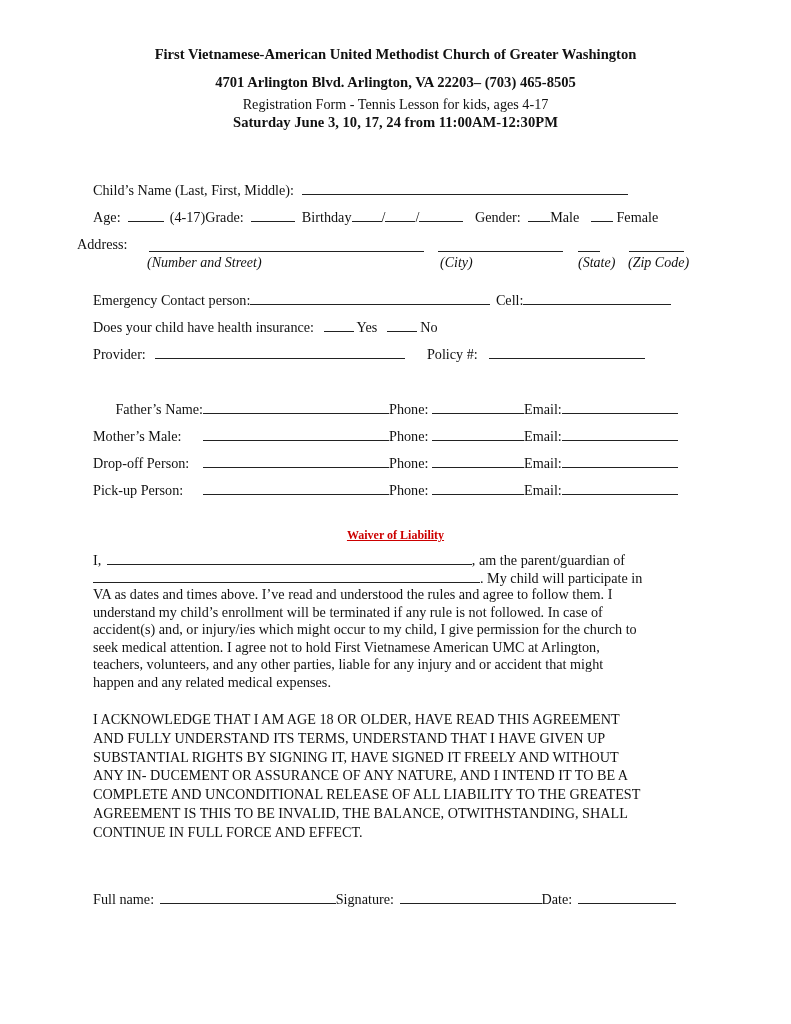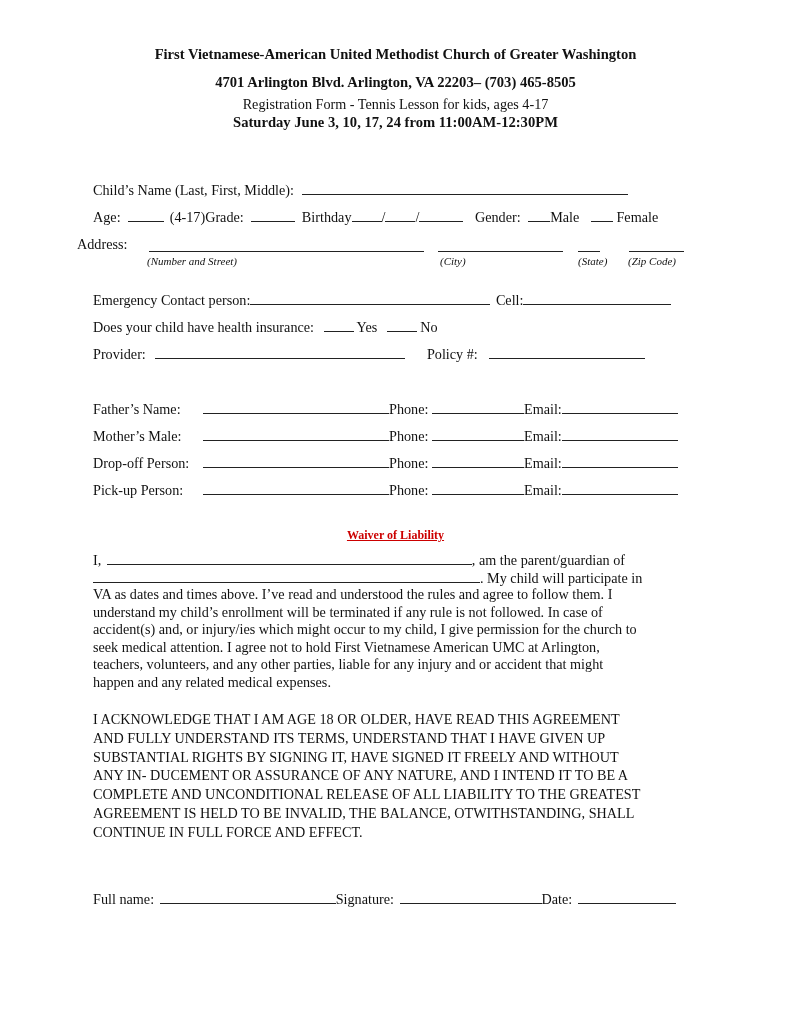--- a/index.html
+++ b/index.html
@@ -3,21 +3,21 @@
 <meta charset="utf-8">
 <style>
   html, body { margin: 0; padding: 0; background: #ffffff; }
   body { width: 791px; height: 1024px; position: relative; overflow: hidden;
          font-family: "Liberation Serif", serif; color: #111; font-size: 14.2px; }
   .abs { position: absolute; white-space: nowrap; }
   .center { left: 0; width: 791px; text-align: center; }
   .bold { font-weight: bold; }
   .hdr { font-size: 14.6px; }
   .line { display: inline-block; border-bottom: 1px solid #222; height: 12px; vertical-align: baseline; }
-  .sub { font-size: 11px; font-style: italic; }
+  .sub { font-size: 14px; font-style: italic; }
   .waiver-title { color: #cc0000; font-weight: bold; text-decoration: underline; font-size: 12px; }
   .para { position: absolute; left: 93px; width: 610px; line-height: 17.6px; font-size: 14.2px; }
   .caps { position: absolute; left: 93px; width: 620px; line-height: 18.8px; font-size: 14.2px; white-space: nowrap; }
 </style>
 </head>
 <body>
 
 <div class="abs center bold hdr" style="top:46px;">First Vietnamese-American United Methodist Church of Greater Washington</div>
 <div class="abs center bold hdr" style="top:74px;">4701 Arlington Blvd. Arlington, VA 22203– (703) 465-8505</div>
 <div class="abs center" style="top:96px;">Registration Form - Tennis Lesson for kids, ages 4-17</div>
@@ -63,21 +63,21 @@
   <span>No</span>
 </div>
 
 <div class="abs" style="top:346px; left:93px;">
   <span>Provider:</span>
   <span class="line" style="width:250px; margin-left:6px;"></span>
   <span style="margin-left:18px;">Policy #:</span>
   <span class="line" style="width:156px; margin-left:8px;"></span>
 </div>
 
-<div class="abs" style="top:401px; left:93px;">
+<div class="abs" style="top:401px; left:93px;text-align:right;">
   <span style="display:inline-block; width:110px;">Father’s Name:</span><span class="line" style="width:186px;"></span><span>Phone:</span>
   <span class="line" style="width:92px;"></span><span>Email:</span><span class="line" style="width:116px;"></span>
 </div>
 <div class="abs" style="top:428px; left:93px;">
   <span style="display:inline-block; width:110px;">Mother’s Male:</span><span class="line" style="width:186px;"></span><span>Phone:</span>
   <span class="line" style="width:92px;"></span><span>Email:</span><span class="line" style="width:116px;"></span>
 </div>
 <div class="abs" style="top:455px; left:93px;">
   <span style="display:inline-block; width:110px;">Drop-off Person:</span><span class="line" style="width:186px;"></span><span>Phone:</span>
   <span class="line" style="width:92px;"></span><span>Email:</span><span class="line" style="width:116px;"></span>
@@ -107,21 +107,21 @@
   <div>teachers, volunteers, and any other parties, liable for any injury and or accident that might</div>
   <div>happen and any related medical expenses.</div>
 </div>
 
 <div class="caps" style="top:710px;">
   <div>I ACKNOWLEDGE THAT I AM AGE 18 OR OLDER, HAVE READ THIS AGREEMENT</div>
   <div>AND FULLY UNDERSTAND ITS TERMS, UNDERSTAND THAT I HAVE GIVEN UP</div>
   <div>SUBSTANTIAL RIGHTS BY SIGNING IT, HAVE SIGNED IT FREELY AND WITHOUT</div>
   <div>ANY IN- DUCEMENT OR ASSURANCE OF ANY NATURE, AND I INTEND IT TO BE A</div>
   <div>COMPLETE AND UNCONDITIONAL RELEASE OF ALL LIABILITY TO THE GREATEST</div>
-  <div>AGREEMENT IS HELD TO BE INVALID, THE BALANCE, OTWITHSTANDING, SHALL</div>
+  <div>AGREEMENT IS THIS TO BE INVALID, THE BALANCE, OTWITHSTANDING, SHALL</div>
   <div>CONTINUE IN FULL FORCE AND EFFECT.</div>
 </div>
 
 <div class="abs" style="top:891px; left:93px;">
   <span>Full name:</span>
   <span class="line" style="width:176px; margin-left:2px;"></span><span>Signature:</span>
   <span class="line" style="width:142px; margin-left:2px;"></span><span>Date:</span>
   <span class="line" style="width:98px; margin-left:2px;"></span>
 </div>
 

